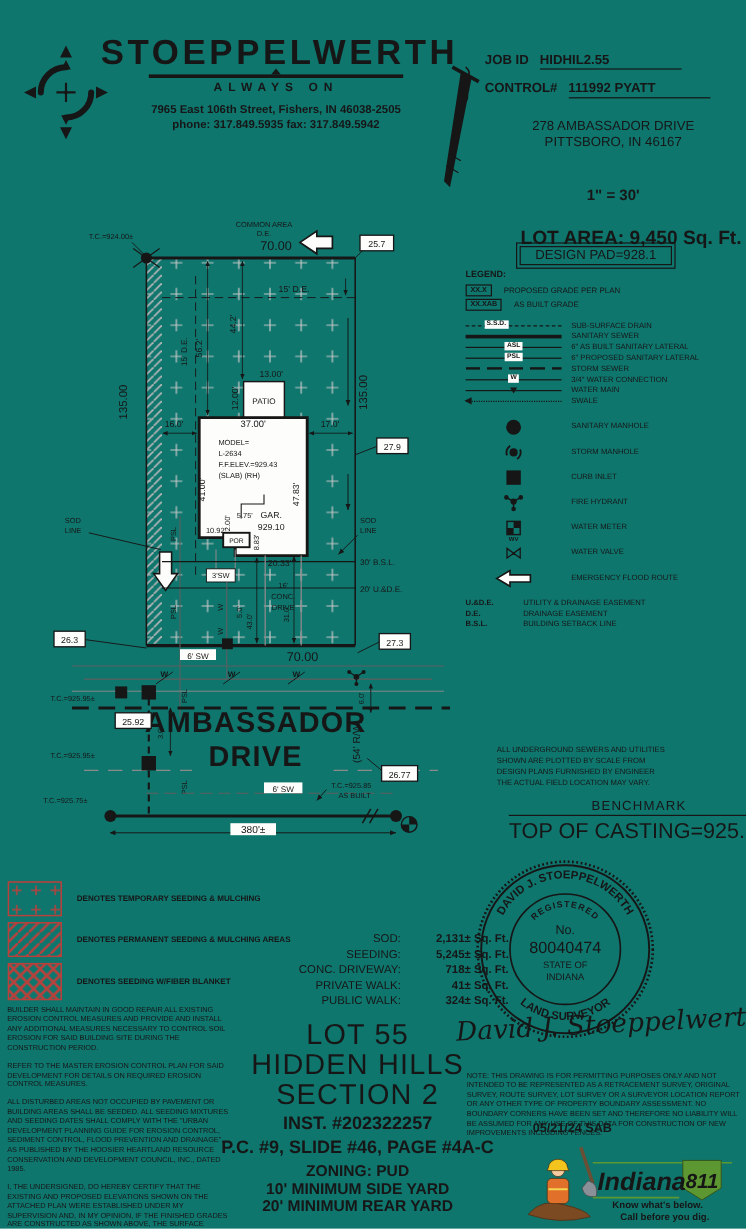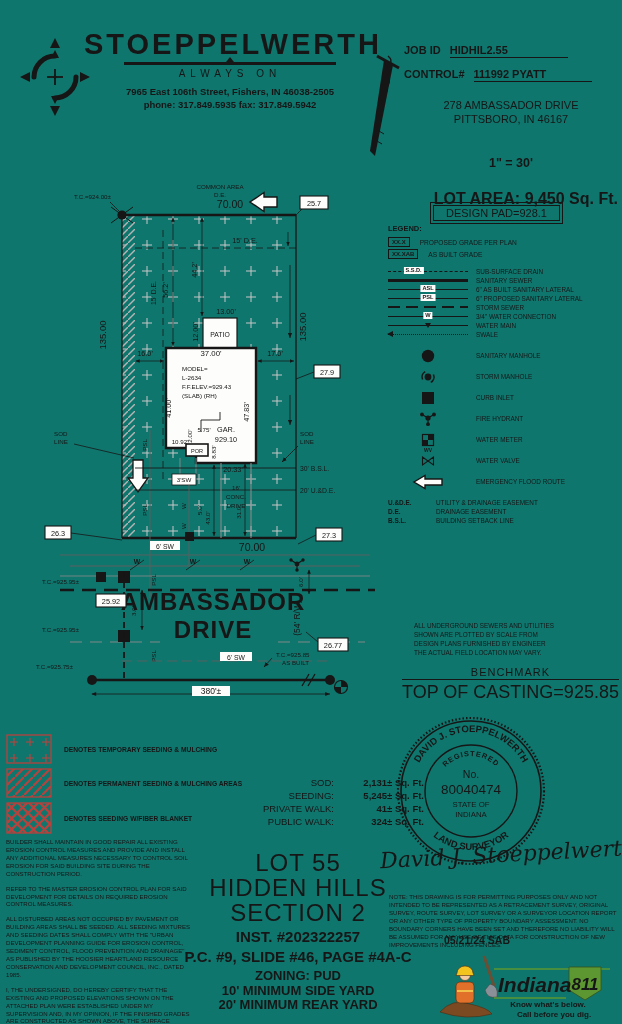--- a/index.html
+++ b/index.html
@@ -7,21 +7,21 @@
          font-family:"Liberation Sans",sans-serif;color:#161616;overflow:hidden;}
   .ab{position:absolute;}
 
   
   .titleblock{left:84px;top:30px;width:292px;text-align:center;}
   .company{font-size:29px;font-weight:700;letter-spacing:3px;line-height:1;}
   .rule{position:relative;width:212px;margin:3px auto 0;border-top:3.5px solid #161616;}
   .rule .up{position:absolute;left:50%;top:-8px;transform:translateX(-50%);
             width:0;height:0;border-left:4px solid transparent;border-right:4px solid transparent;
             border-bottom:5px solid #161616;}
-  .tagline{font-size:10px;font-weight:400;letter-spacing:5px;margin-top:3px;}
+  .tagline{font-size:10px;font-weight:700;letter-spacing:5px;margin-top:3px;}
   .addr{font-size:9.5px;font-weight:700;margin-top:7px;}
   .phone{font-size:9.5px;font-weight:700;margin-top:2px;}
 
   
   .jobinfo{left:404px;top:44px;width:214px;}
   .jrow{position:absolute;left:0;width:100%;font-size:11px;font-weight:700;white-space:nowrap;}
   .jrow .lbl{margin-right:6px;}
   .jrow .val{display:inline-block;min-width:118px;border-bottom:1.4px solid #161616;padding-bottom:1px;}
   .jaddr{position:absolute;left:0;top:54px;width:100%;text-align:center;font-size:11px;font-weight:400;line-height:1.3;}
   .jscale{position:absolute;left:0;top:112px;width:100%;text-align:center;font-size:12.5px;font-weight:700;}
@@ -55,21 +55,21 @@
   .srow{display:flex;align-items:center;gap:8px;height:21px;}
   .srow:first-of-type{margin-top:6px;}
   .symc{flex:0 0 80px;display:flex;justify-content:center;position:relative;}
   .wv{position:absolute;top:-7px;left:50%;transform:translateX(-50%);font-size:5px;font-weight:700;}
   .arows{margin-top:6px;}
   .arow{display:flex;gap:6px;height:9px;align-items:center;}
   .abbr{width:42px;font-size:6.4px;font-weight:700;}
 
   
   .utilnote{left:414px;top:622px;width:170px;font-size:6.4px;line-height:1.4;}
-  .bench{left:402px;top:666px;width:182px;display:flex;gap:0;align-items:flex-start;}
+  .bench{left:402px;top:666px;width:182px;display:flex;gap:22px;align-items:flex-start;}
   .bmcol{flex:1;}
   .bmtitle{font-size:11px;letter-spacing:1px;text-align:center;border-bottom:1.6px solid #161616;padding-bottom:1px;}
   .bmval{font-size:18px;text-align:left;margin-top:2px;white-space:nowrap;}
 
   
   .seeding{left:6px;top:734px;width:300px;}
   .seedrow{display:flex;align-items:center;gap:12px;margin-bottom:4px;}
   .seedlbl{font-size:6.7px;font-weight:700;white-space:nowrap;}
   .notes{left:6px;top:838px;width:186px;font-size:6.1px;line-height:1.3;font-weight:400;}
   .notes p{margin:0 0 7px;}
@@ -588,20 +588,24 @@
   <div class="ab areas">
     <div class="arow2">
       <span class="al">SOD:</span>
       <span class="av">2,131± Sq. Ft.</span>
     </div>
     <div class="arow2">
       <span class="al">SEEDING:</span>
       <span class="av">5,245± Sq. Ft.</span>
     </div>
     <div class="arow2">
+      <span class="al">CONC. DRIVEWAY:</span>
+      <span class="av">718± Sq. Ft.</span>
+    </div>
+    <div class="arow2">
       <span class="al">PRIVATE WALK:</span>
       <span class="av">41± Sq. Ft.</span>
     </div>
     <div class="arow2">
       <span class="al">PUBLIC WALK:</span>
       <span class="av">324± Sq. Ft.</span>
     </div>
   </div>
 
   <div class="ab lotblock">

